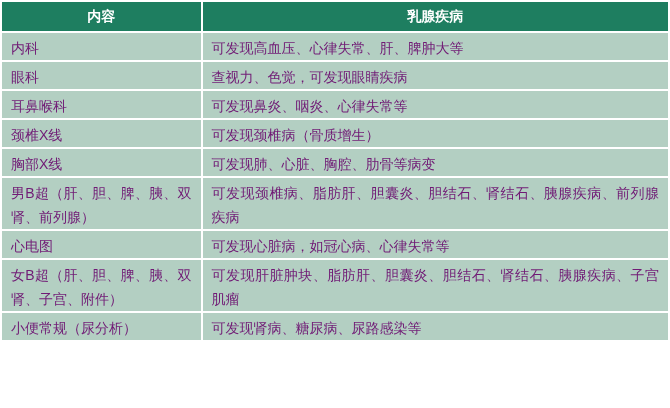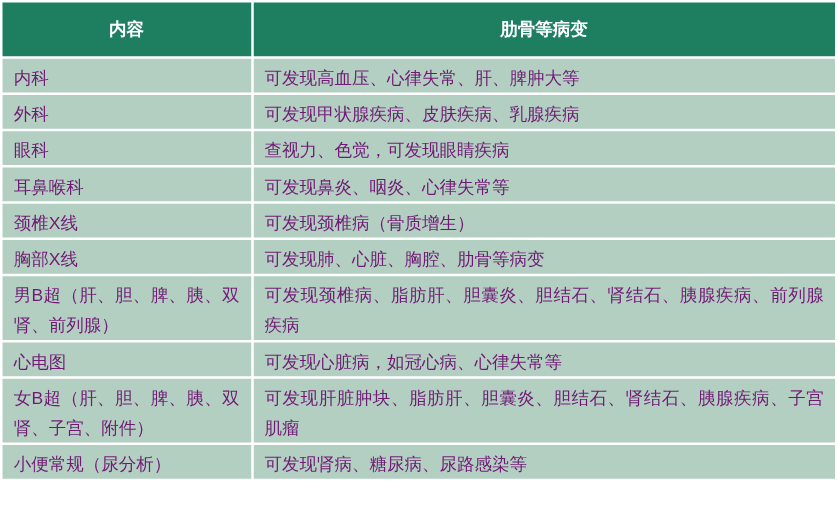--- a/index.html
+++ b/index.html
@@ -17,21 +17,21 @@
     background: #ffffff;
     table-layout: fixed;
   }
   .checkup-table col.c1 { width: 198px; }
   .checkup-table col.c2 { width: 464px; }
   .checkup-table th {
     background: #1e7e60;
     color: #ffffff;
     font-size: 14px;
     font-weight: bold;
-    height: 43px;
+    height: 29px;
     line-height: 29px;
     text-align: center;
     padding: 0;
     vertical-align: middle;
   }
   .checkup-table td {
     background: #b3cfc2;
     color: #701a75;
     font-size: 14px;
     line-height: 24px;
@@ -47,31 +47,27 @@
 <body>
 
 <table class="checkup-table">
   <colgroup>
     <col class="c1">
     <col class="c2">
   </colgroup>
   <thead>
     <tr>
       <th>内容</th>
-      <th>肋骨等病变</th>
+      <th>乳腺疾病</th>
     </tr>
   </thead>
   <tbody>
     <tr>
       <td>内科</td>
       <td>可发现高血压、心律失常、肝、脾肿大等</td>
-    </tr>
-    <tr>
-      <td>外科</td>
-      <td>可发现甲状腺疾病、皮肤疾病、乳腺疾病</td>
     </tr>
     <tr>
       <td>眼科</td>
       <td>查视力、色觉，可发现眼睛疾病</td>
     </tr>
     <tr>
       <td>耳鼻喉科</td>
       <td>可发现鼻炎、咽炎、心律失常等</td>
     </tr>
     <tr>

